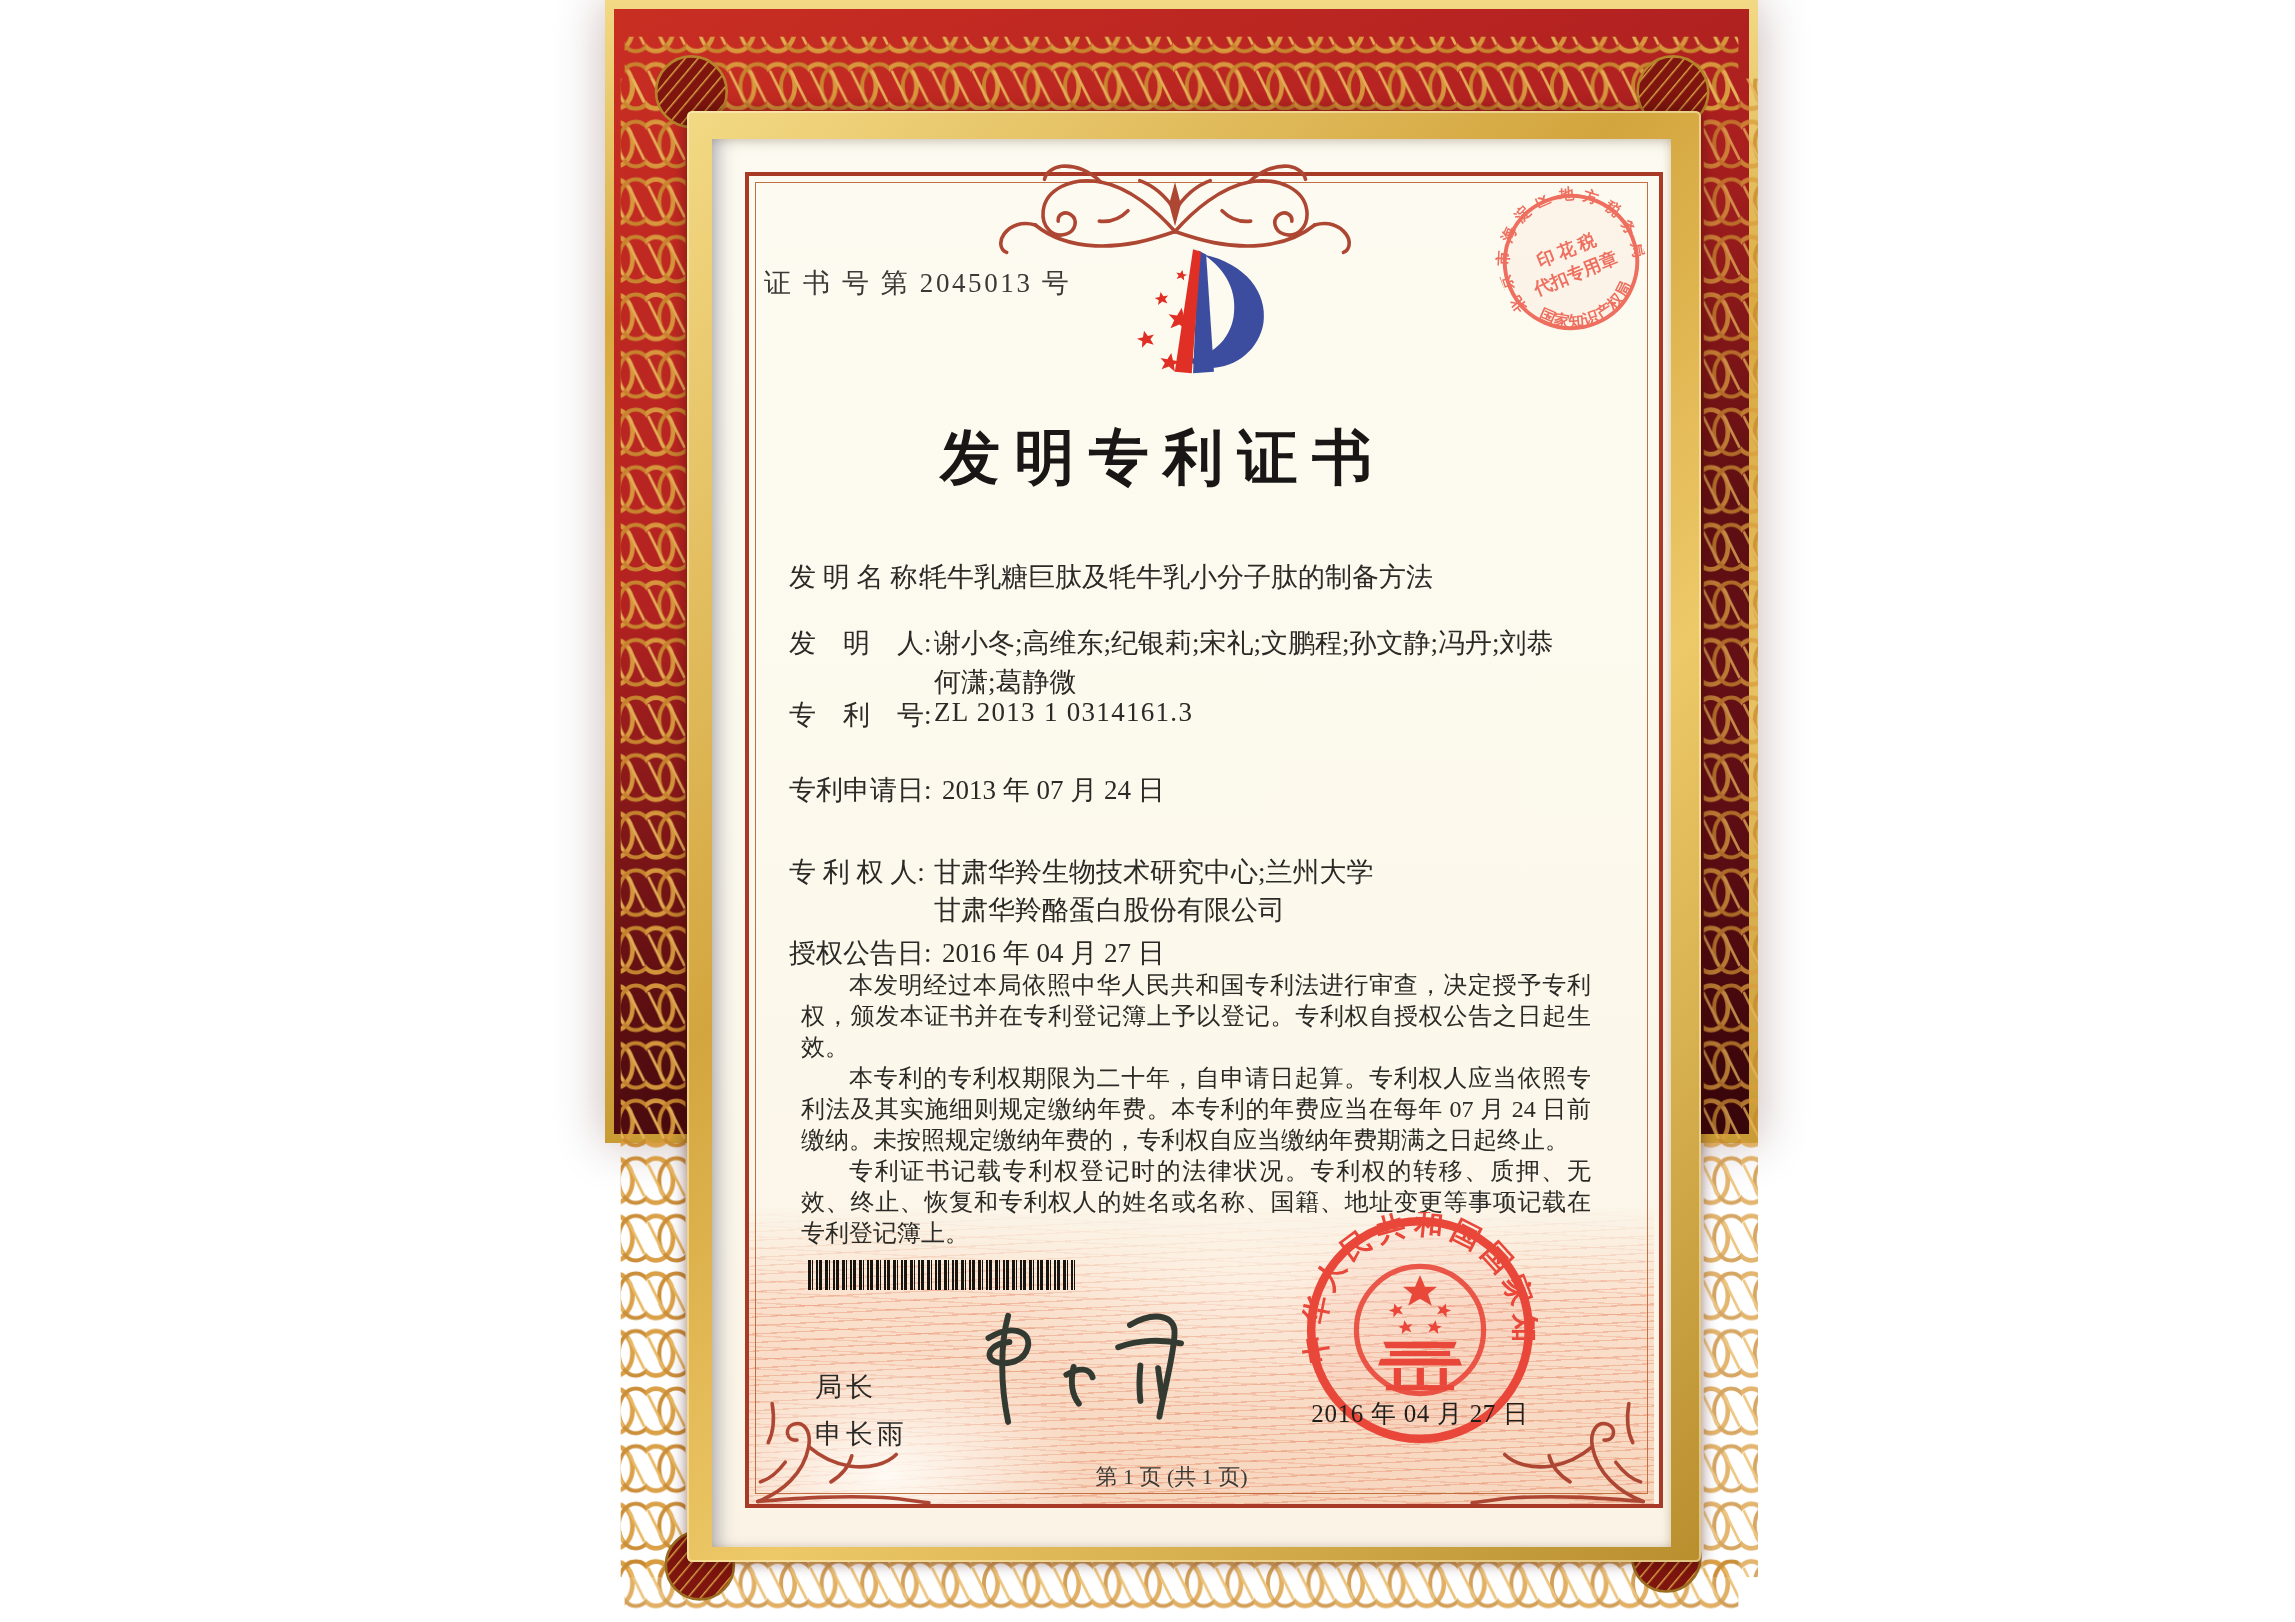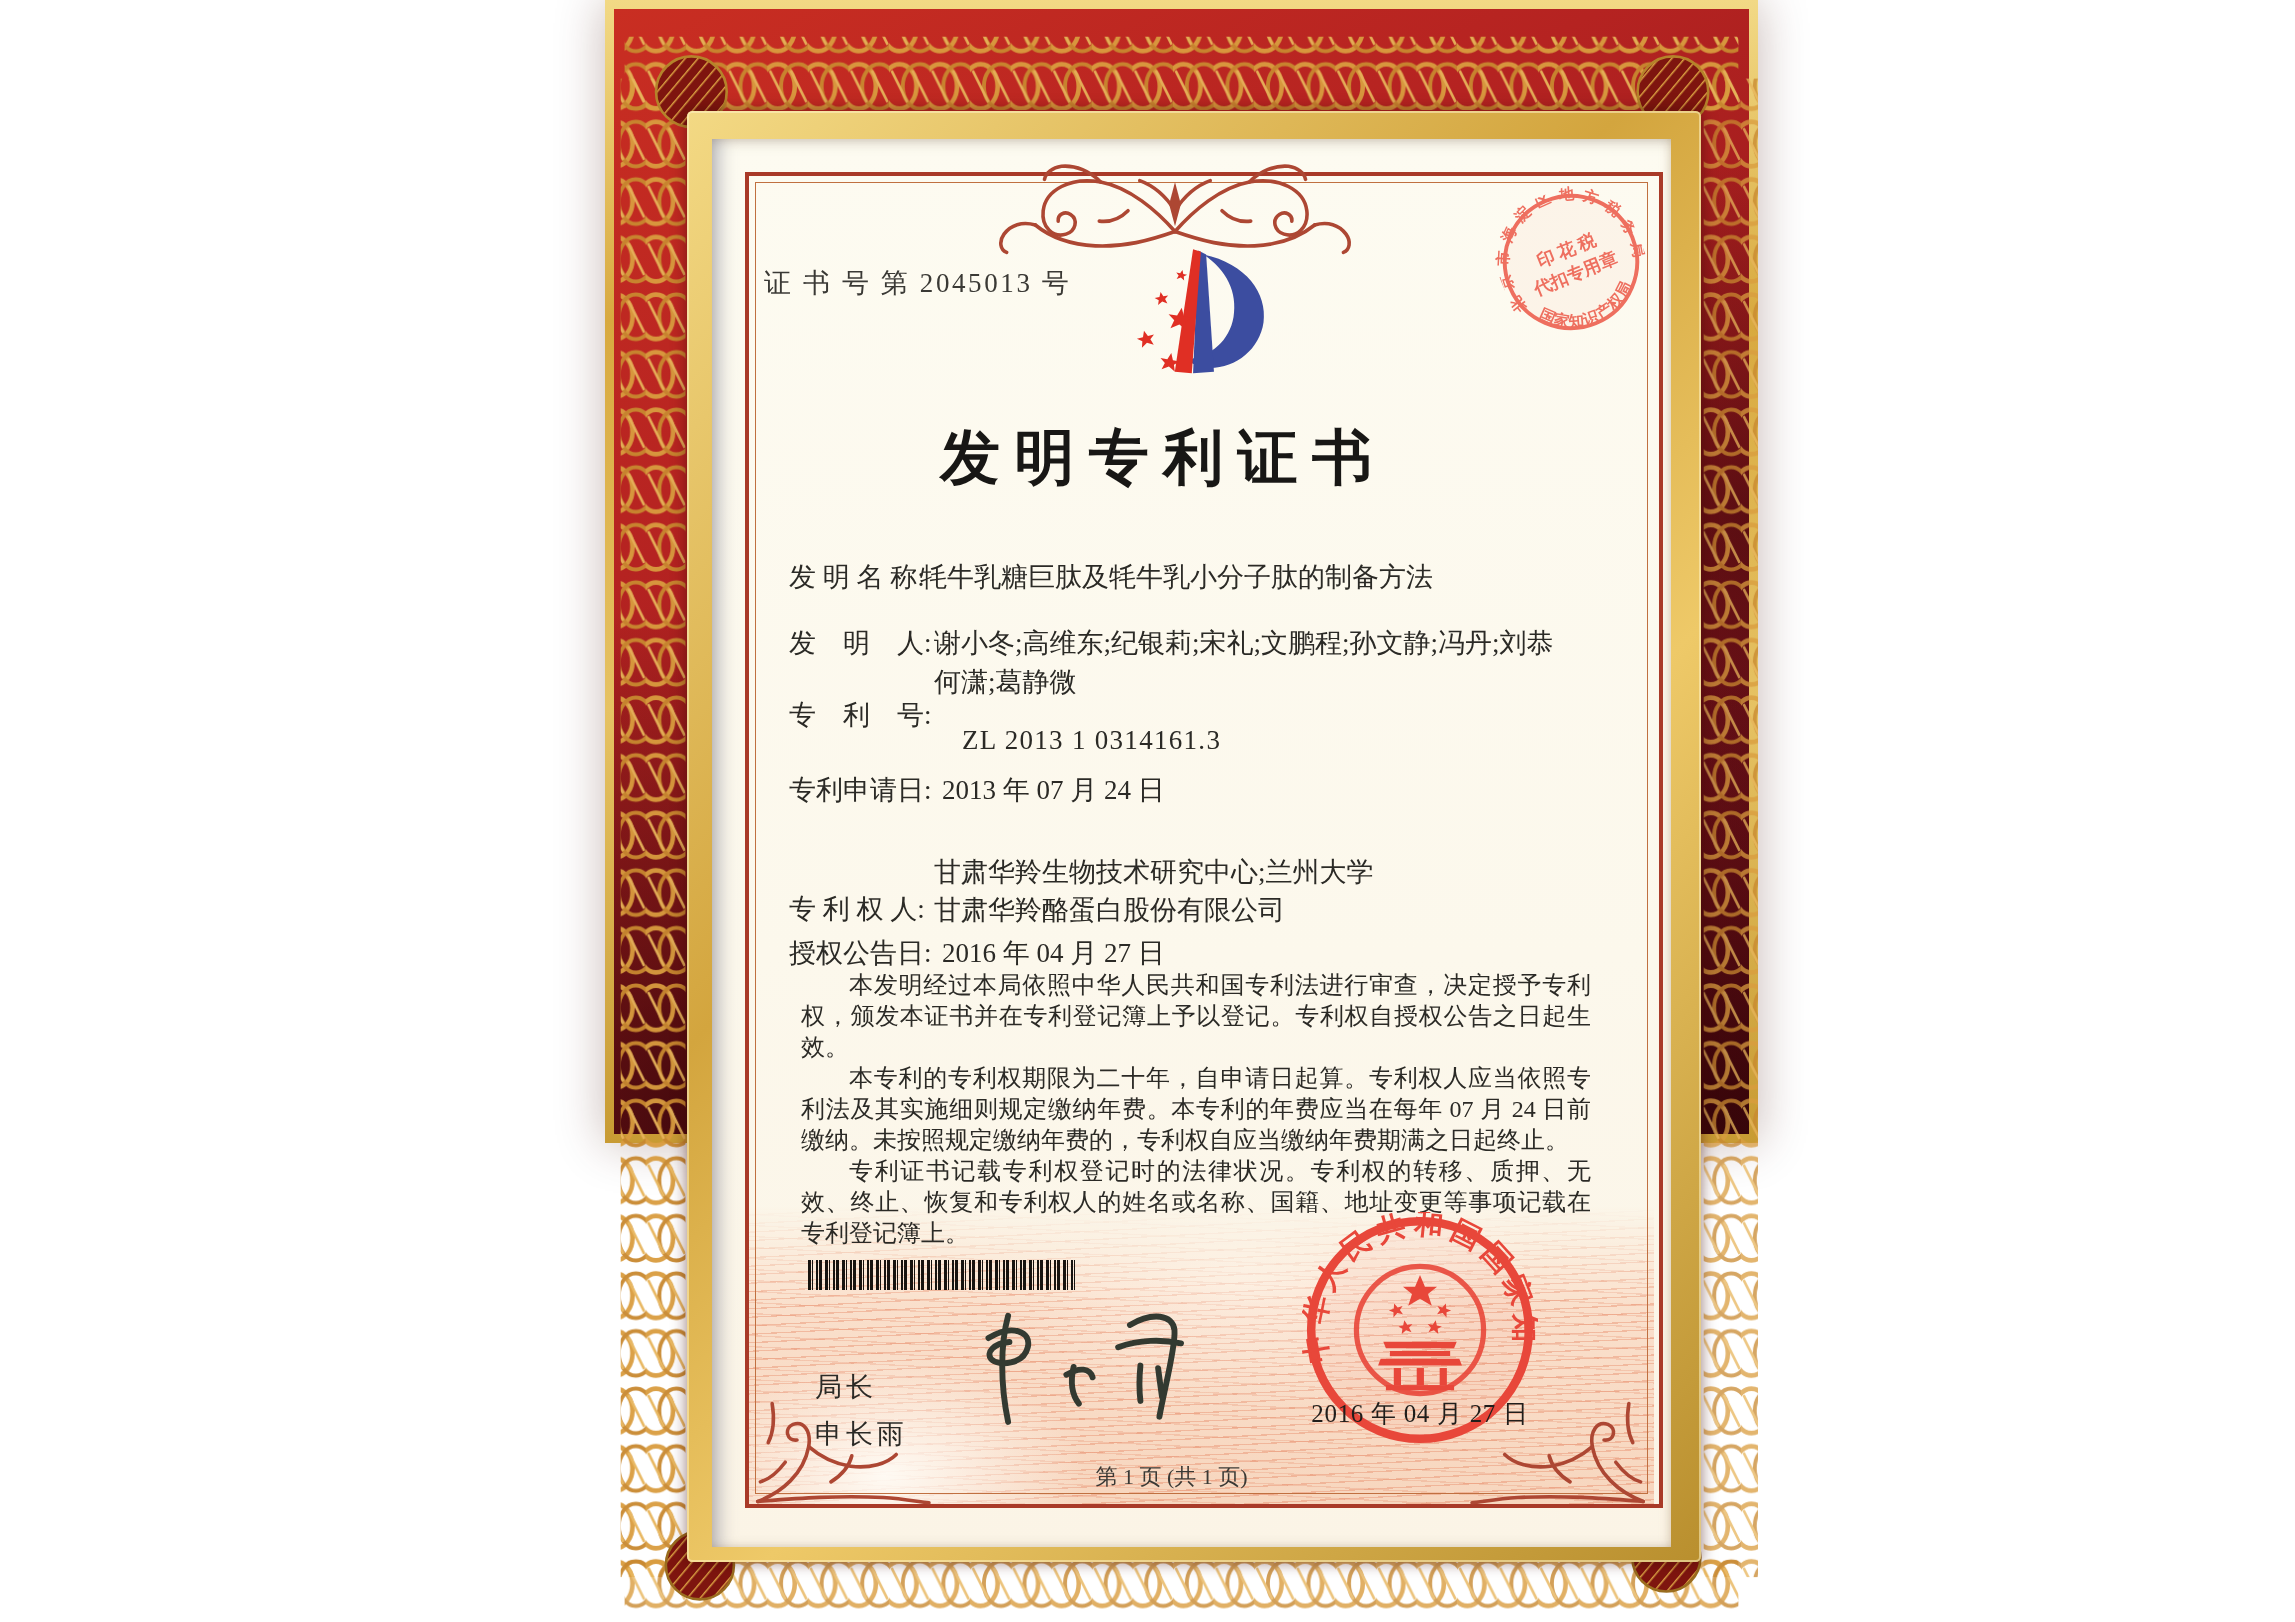--- a/index.html
+++ b/index.html
@@ -40,23 +40,23 @@
         -webkit-mask-image:linear-gradient(180deg,transparent 0,#000 98px);
         mask-image:linear-gradient(180deg,transparent 0,#000 98px);}
   
   .cert-no{position:absolute;left:52px;top:126px;font-size:27px;letter-spacing:2.6px;color:#3a3935;white-space:nowrap;}
   .doc-title{position:absolute;left:228px;top:279px;width:497px;font-size:60px;font-weight:600;
              letter-spacing:14.4px;color:#181715;white-space:nowrap;}
   .row-label{position:absolute;left:77px;font-size:27px;white-space:nowrap;color:#2b2a26;}
   .row-value{position:absolute;font-size:27px;white-space:nowrap;color:#2b2a26;}
   .t-name-l{top:420px;} .t-name-v{left:208px;top:420px;}
   .t-inv-l{top:486px;}  .t-inv-v1{left:222px;top:486px;} .t-inv-v2{left:222px;top:525px;}
-  .t-pat-l{top:558px;}  .t-pat-v{left:222px;top:586px;letter-spacing:1.3px;margin-left:28px;}
+  .t-pat-l{top:558px;}  .t-pat-v{left:222px;top:558px;letter-spacing:1.3px;}
   .t-fil-l{top:633px;}  .t-fil-v{left:230px;top:633px;font-family:Liberation Serif, serif;}
-  .t-own-l{top:715px;margin-top:37px;} .t-own-v1{left:222px;top:715px;text-align:right;} .t-own-v2{left:222px;top:753px;}
+  .t-own-l{top:715px;} .t-own-v1{left:222px;top:715px;text-align:right;} .t-own-v2{left:222px;top:753px;}
   .t-grn-l{top:796px;} .t-grn-v{left:230px;top:796px;}
   .paras{position:absolute;left:89px;top:831px;width:790px;font-size:24px;line-height:31px;
          text-align:justify;color:#2b2a26;}
   .paras p{margin:0;text-indent:2em;}
   .barcode{position:absolute;left:96px;top:1121px;width:267px;height:30px;
         background:repeating-linear-gradient(90deg,#17130f 0 2.6px,transparent 2.6px 3.9px,#17130f 3.9px 5.2px,
                    transparent 5.2px 8.5px,#17130f 8.5px 9.8px,transparent 9.8px 11px,#17130f 11px 14.4px,transparent 14.4px 17px);}
   .director-label{position:absolute;left:103px;top:1230px;font-size:27px;letter-spacing:3.9px;color:#2b2a26;}
   .director-name{position:absolute;left:103px;top:1277px;font-size:27px;letter-spacing:3.9px;color:#2b2a26;}
   .signature{position:absolute;left:262px;top:1165px;}

